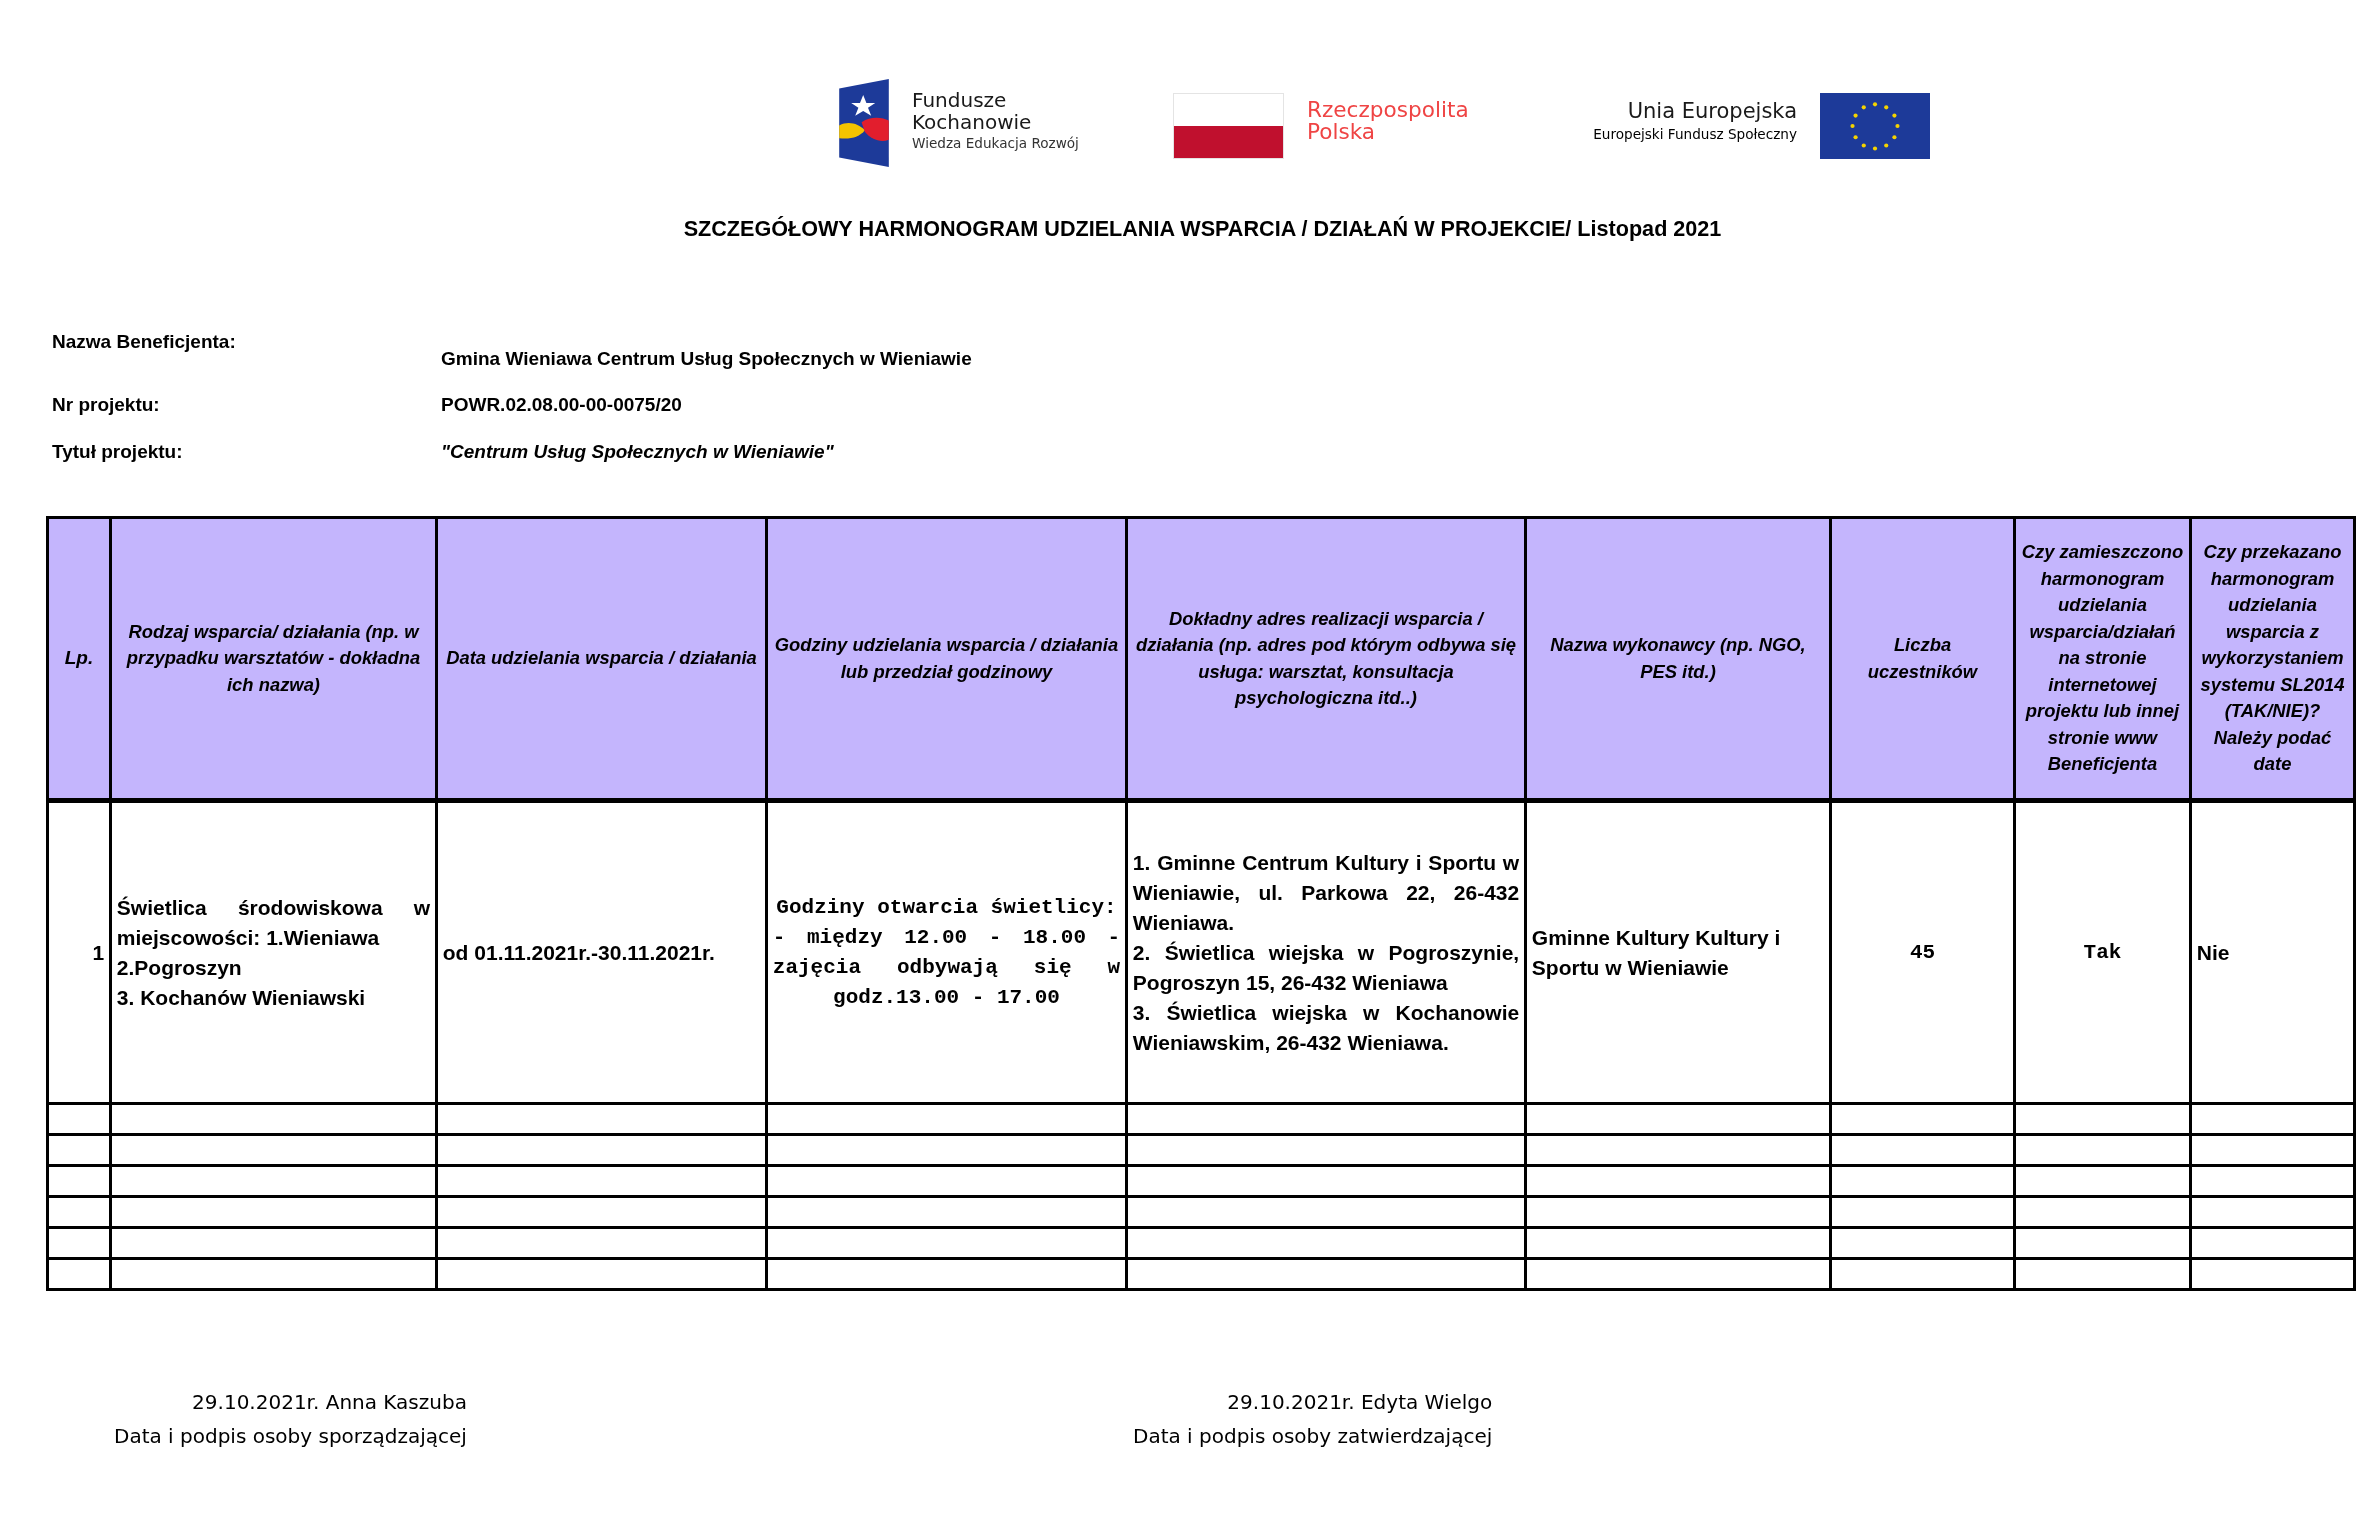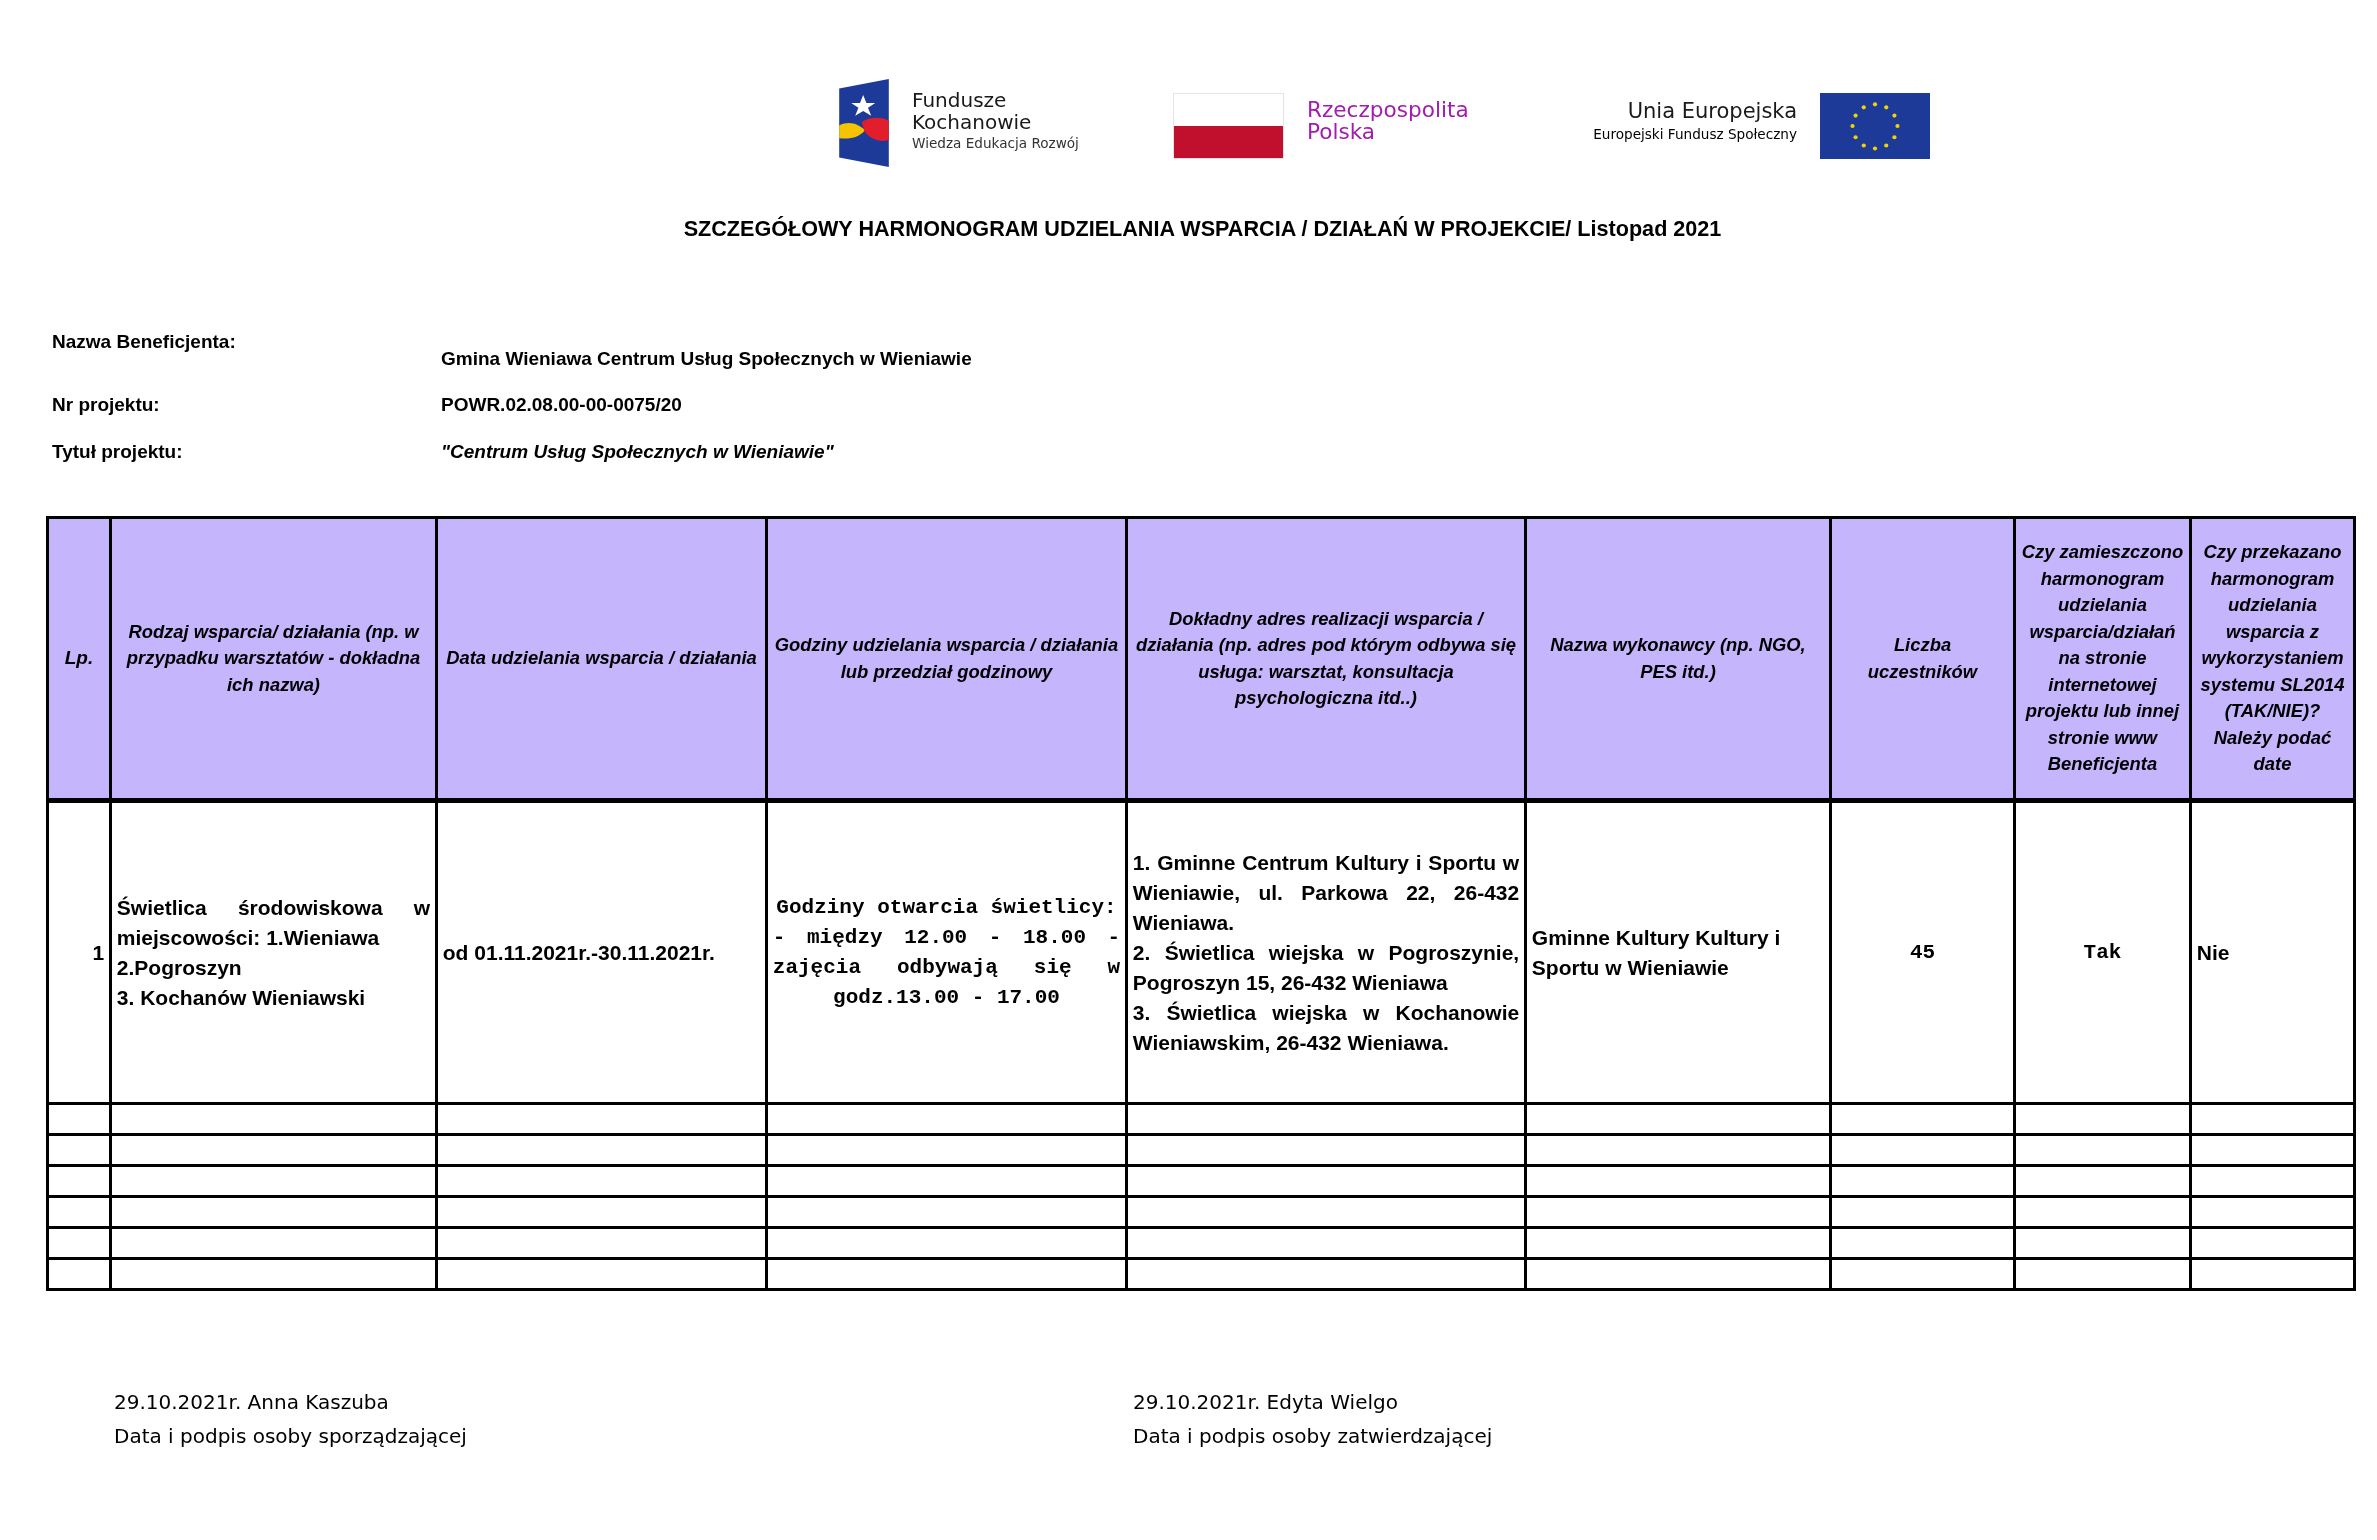--- a/index.html
+++ b/index.html
@@ -8,21 +8,21 @@
   .abs { position:absolute; }
 
   
   .fe-flag { left:839px; top:79px; width:50px; height:88px; }
   .fe-text { left:912px; top:90px; font-family:"DejaVu Sans", sans-serif; color:#1a1a1a; }
   .fe-t1 { font-size:20px; line-height:21.6px; }
   .fe-t2 { font-size:13.6px; line-height:21px; color:#333; }
   .pl-flag { left:1173px; top:93px; width:111px; height:66px; border:0.8px solid #e4e4e4; box-sizing:border-box; }
   .pl-flag .w { height:50%; background:#fff; }
   .pl-flag .r { height:50%; background:#c0102e; }
-  .pl-text { left:1307px; top:99px; font-family:"DejaVu Sans", sans-serif; font-size:21.6px; line-height:21.6px; color:#a21caf; }
+  .pl-text { left:1307px; top:99px; font-family:"DejaVu Sans", sans-serif; font-size:21.6px; line-height:21.6px; color:#ef4444; }
   .eu-text { left:1524px; width:273px; top:98px; text-align:right; font-family:"DejaVu Sans", sans-serif; color:#1a1a1a; }
   .eu-t1 { font-size:21px; line-height:26px; }
   .eu-t2 { font-size:13.6px; line-height:21px; color:#000000; }
   .eu-flag { left:1820px; top:93px; width:110px; height:66px; background:#1d3a99; }
 
   .doc-title { left:0; width:2377px; top:216px; text-align:center; padding-left:28px; box-sizing:border-box;
                font-weight:bold; font-size:21.6px; }
 
   .meta-row { left:52px; font-weight:bold; font-size:19px; line-height:24px; }
   .meta-val { left:441px; font-weight:bold; font-size:19px; line-height:24px; }
@@ -35,21 +35,21 @@
                    text-align:center; height:279px; overflow:hidden; }
   table.sched th.lp { font-size:19px; padding:0 3.2px; }
   table.sched tr.head th { border-bottom-width:5.6px; }
   table.sched td { font-weight:bold; font-size:21px; line-height:30px; height:0; }
   table.sched tr.data td { height:299px; }
   table.sched tr.empty td { height:28px; }
   .just { text-align:justify; text-align-last:left; }
   .center { text-align:center;font-family:Liberation Mono, monospace; }
   .right { text-align:right; }
 
-  .sig { font-family:"DejaVu Sans", sans-serif; font-size:20px; line-height:34px; }
+  .sig { font-family:"DejaVu Sans", sans-serif; font-size:20px; line-height:34px;text-align:right; }
 </style>
 </head>
 <body>
 
 <div class="abs fe-flag">
   <svg width="50" height="88" viewBox="0 0 62 110">
     <polygon points="0,12 62,0 62,110 0,98" fill="#1d3a99"></polygon>
     <path d="M0,58 C12,52 24,56 32,64 C26,72 14,76 0,74 Z" fill="#f4c400"></path>
     <path d="M28,54 C40,46 54,48 62,52 L62,76 C52,80 40,76 32,66 Z" fill="#e21e2d"></path>
     <polygon points="30,20 34,30 45,30 36,36 40,46 30,40 20,46 24,36 15,30 26,30" fill="#ffffff"></polygon>

